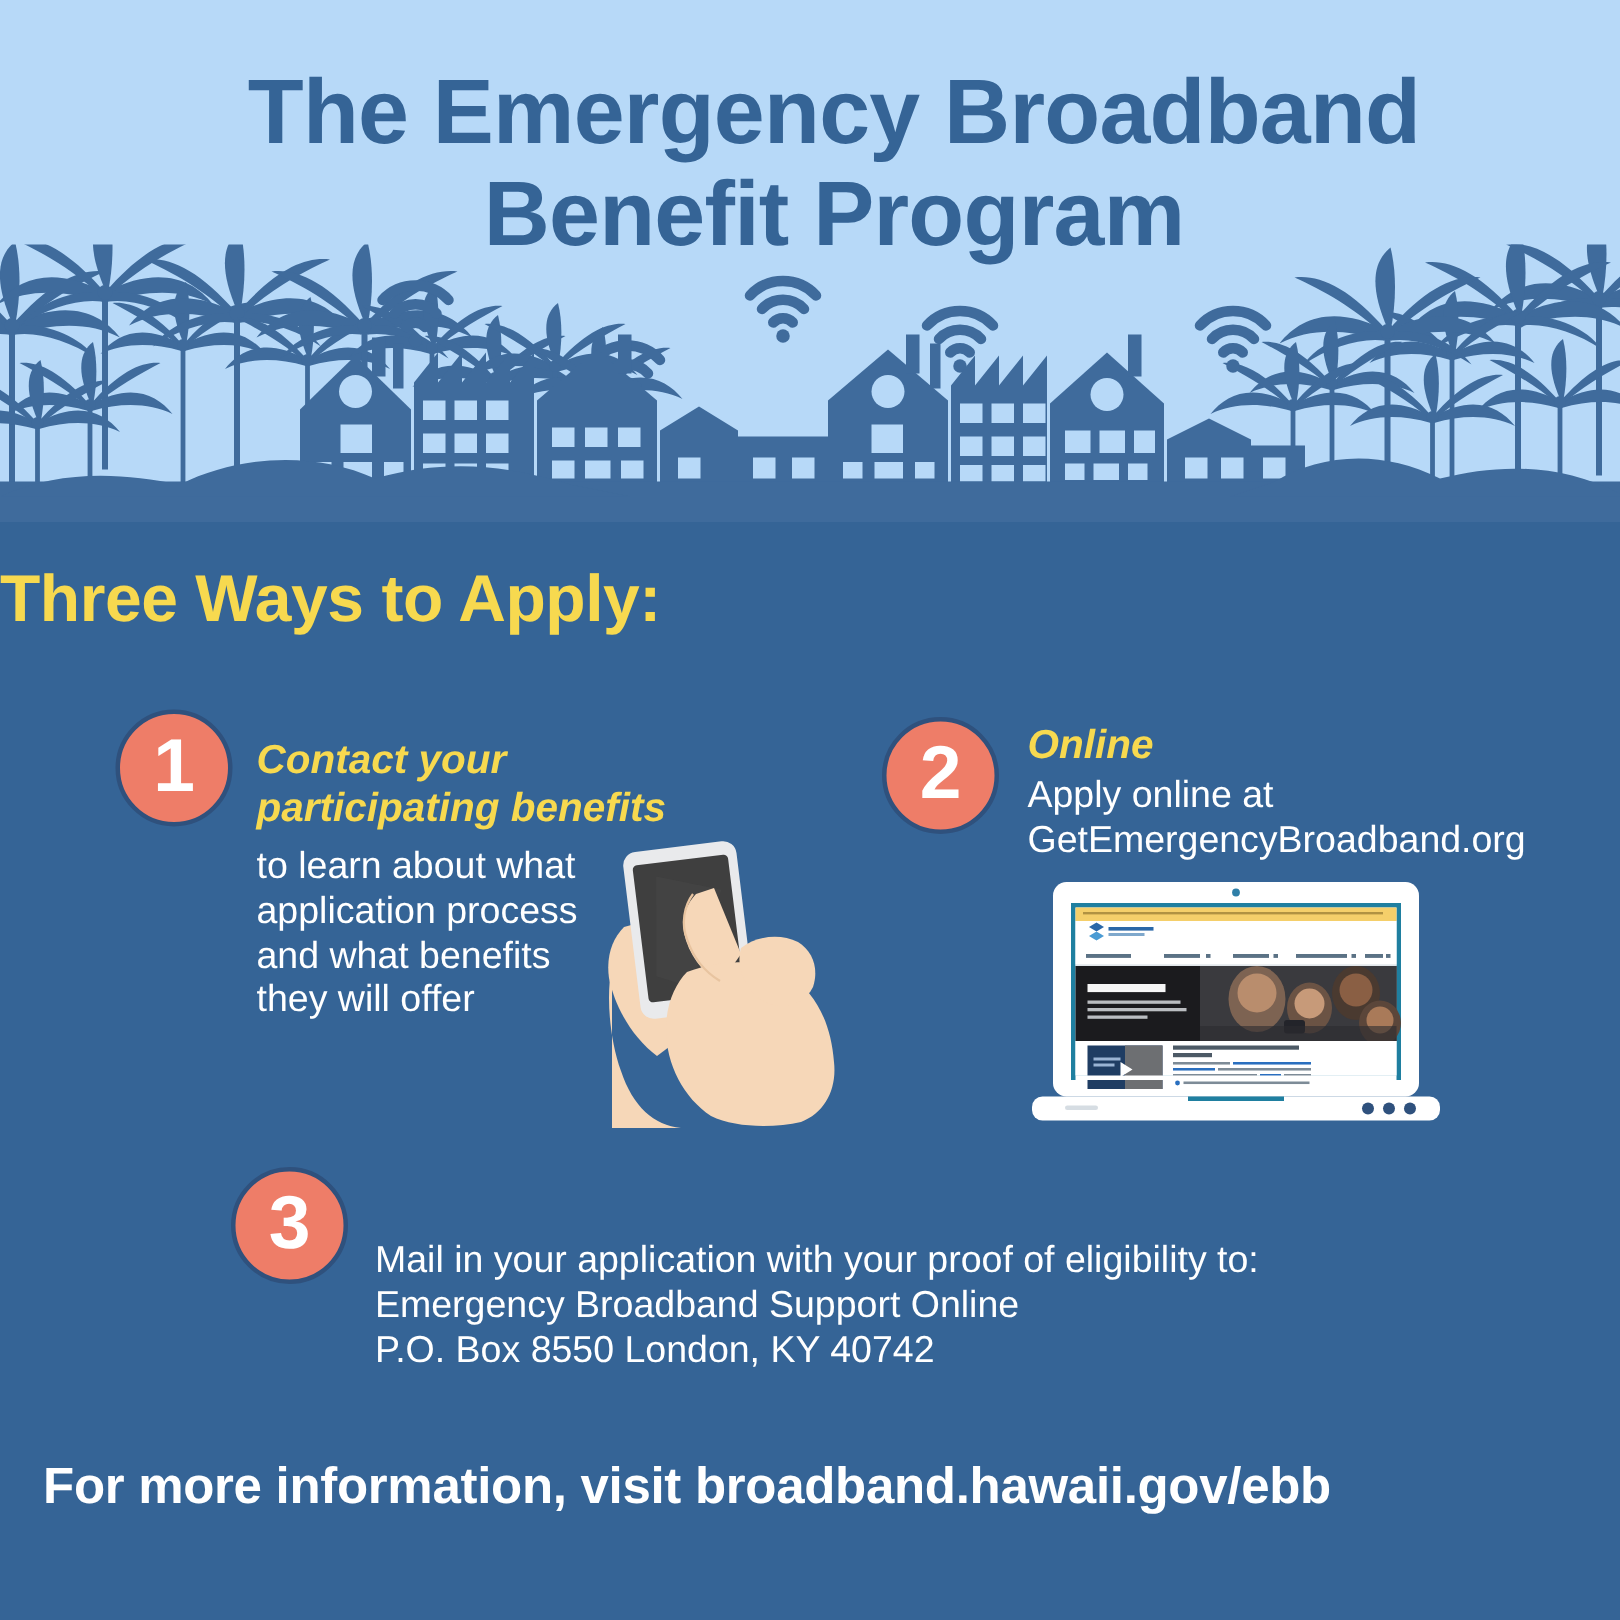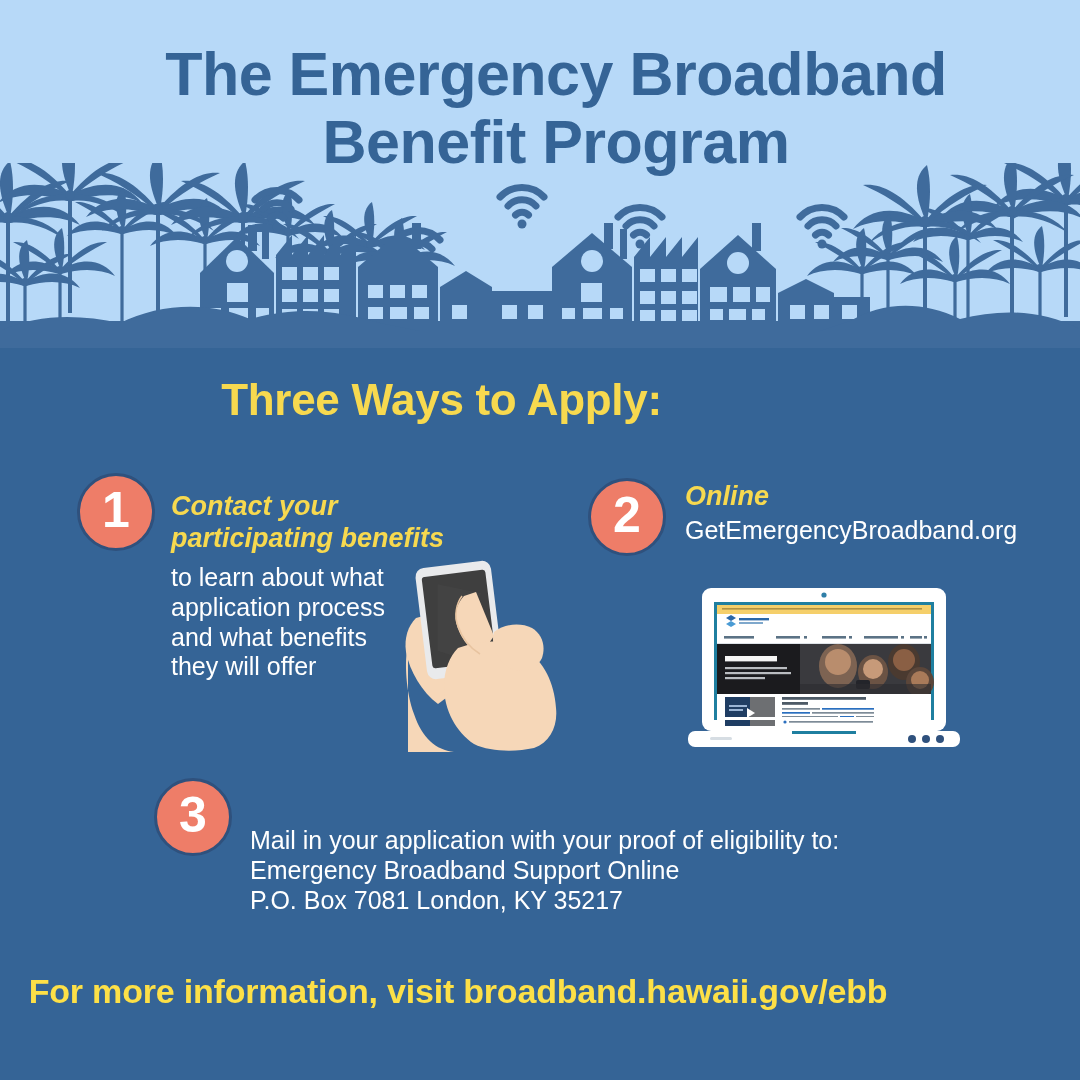--- a/index.html
+++ b/index.html
@@ -37,21 +37,21 @@
     font-weight:bold;
     letter-spacing:-0.5px;
     line-height:1.12;
     white-space:nowrap;
     margin-left:32px;
   }
 
   
   .ways-heading{
     position:absolute;left:0;top:375px;width:883px;
-    text-align:center;
+    text-align:left;
     color:#f7d94f;
     font-size:44px;
     font-weight:bold;
     letter-spacing:-0.3px;
   }
 
   
   .badge{
     position:absolute;
     width:78px;height:78px;
@@ -92,21 +92,21 @@
   #s2-title{left:685px;top:481px;width:340px;}
   #s2-body{left:685px;top:516px;width:380px;}
 
   #s3-title{left:250px;top:783px;width:340px;}
   #s3-body{left:250px;top:826px;width:700px;}
 
   
   .footer{
     position:absolute;left:0;top:972px;width:916px;
     text-align:center;
-    color:#fde047;
+    color:#ffffff;
     font-size:34px;
     font-weight:bold;
     letter-spacing:-0.2px;
   }
 
   
   .phone-art{
     position:absolute;left:398px;top:552px;width:186px;height:200px;
   }
 
@@ -311,20 +311,21 @@
       <path d="M66,44 C60,50 56,60 58,70 C61,84 70,96 82,104 L96,84 L78,40 Z"></path>
       <path d="M60,96 C52,104 46,118 46,134 C46,158 58,180 76,192 C92,200 118,200 136,196 C152,190 160,174 158,156 C156,130 146,110 128,98 C112,88 86,86 60,96 Z"></path>
       <path d="M96,80 C106,72 122,70 134,76 C144,82 148,94 144,106 C138,118 124,122 112,116 C100,110 92,94 96,80 Z"></path>
     </g>
     <path d="M64,44 C58,52 56,64 60,74 C64,86 72,96 82,102" fill="none" stroke="#e8c4a0" stroke-width="1.5"></path>
   </svg>
 
   <div class="badge" id="badge-2">2</div>
   <div class="step-title" id="s2-title">Online</div>
   <div class="step-body" id="s2-body">
+    <div>Apply online at</div>
     <div>GetEmergencyBroadband.org</div>
   </div>
 
   <svg class="laptop" viewBox="0 0 272 165">
 
     <rect x="14" y="0" width="244" height="143" rx="9" fill="#ffffff"></rect>
     <circle cx="136" cy="7" r="2.6" fill="#2f7fa8"></circle>
 
     <rect x="26" y="14" width="220" height="118" fill="#1f7fa0"></rect>
     <rect x="29" y="17" width="214" height="112" fill="#ffffff"></rect>
@@ -405,18 +406,18 @@
       <circle cx="224" cy="151" r="4" fill="#2f517d"></circle>
       <circle cx="238" cy="151" r="4" fill="#2f517d"></circle>
       <circle cx="252" cy="151" r="4" fill="#2f517d"></circle>
     </g>
   </svg>
 
   <div class="badge" id="badge-3">3</div>
   <div class="step-body" id="s3-body">
     <div>Mail in your application with your proof of eligibility to:</div>
     <div>Emergency Broadband Support Online</div>
-    <div>P.O. Box 7081 London, KY 35217</div>
+    <div>P.O. Box 8550 London, KY 40742</div>
   </div>
 
   <div class="footer">For more information, visit broadband.hawaii.gov/ebb</div>
 
 </div>
 
 </body></html>

